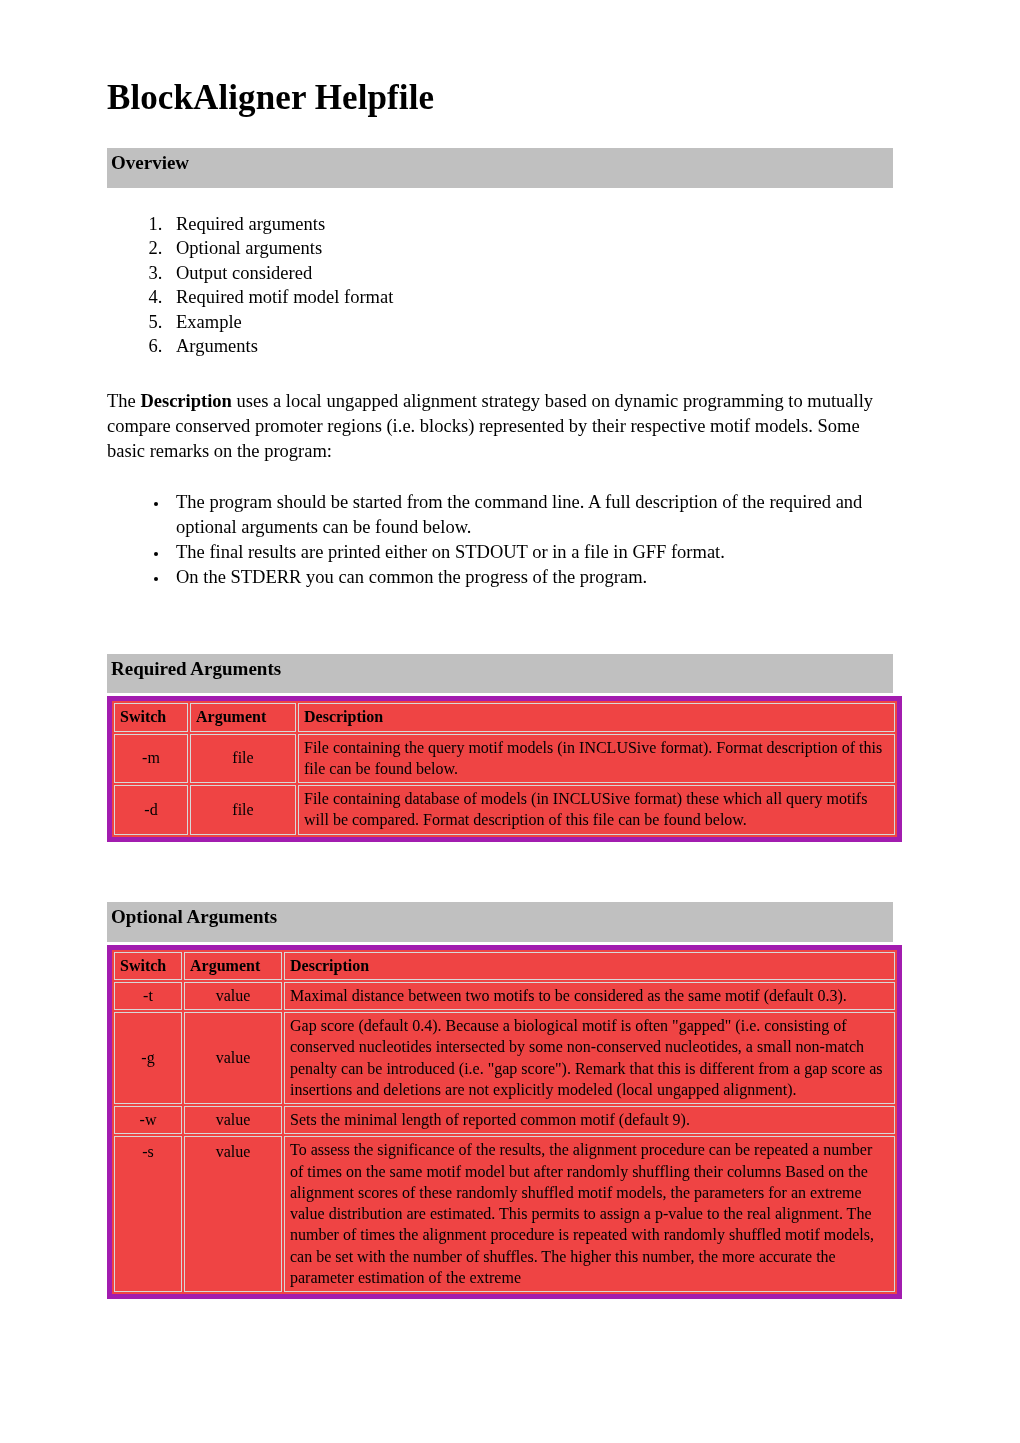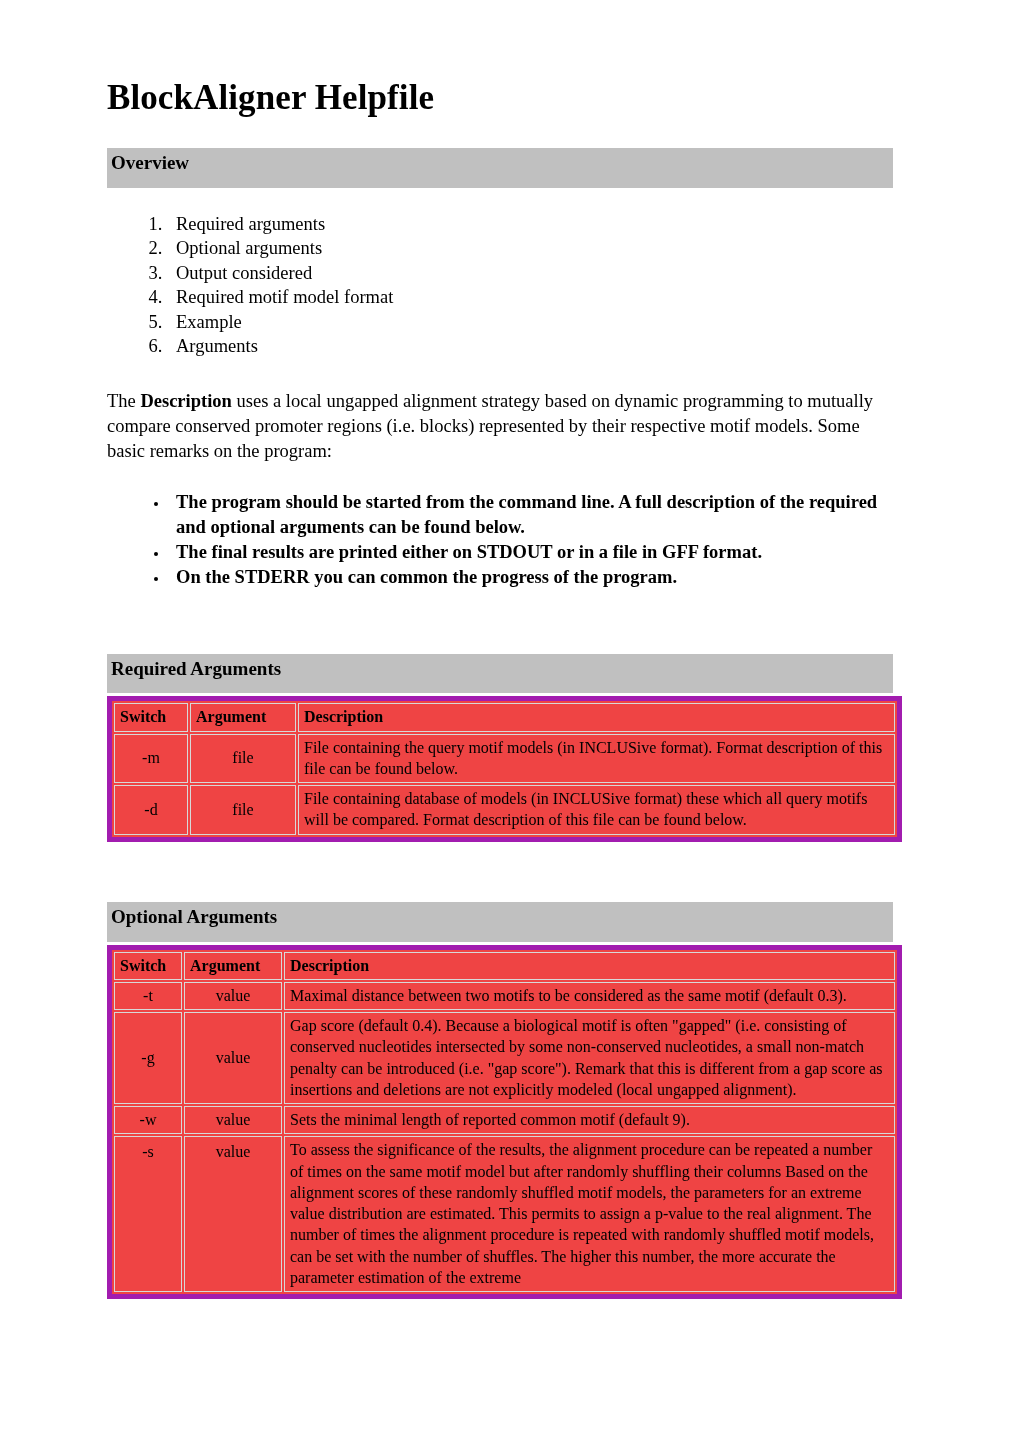--- a/index.html
+++ b/index.html
@@ -70,21 +70,20 @@
   ul.remarks {
     margin: 26px 0 0 0;
     padding-left: 62px;
     font-size: 18.5px;
     line-height: 1.345;
     list-style-type: disc;
   }
   ul.remarks li {
     padding-left: 7px;
     margin: 0;
-    font-weight: bold;
   }
   ul.remarks li::marker { font-size: 13px; }
 
   .section-gap-required { height: 64px; }
   .section-gap-optional { height: 60px; }
 
   table.args {
     border-collapse: separate;
     border-spacing: 2px;
     border: 5px solid #a21caf;

